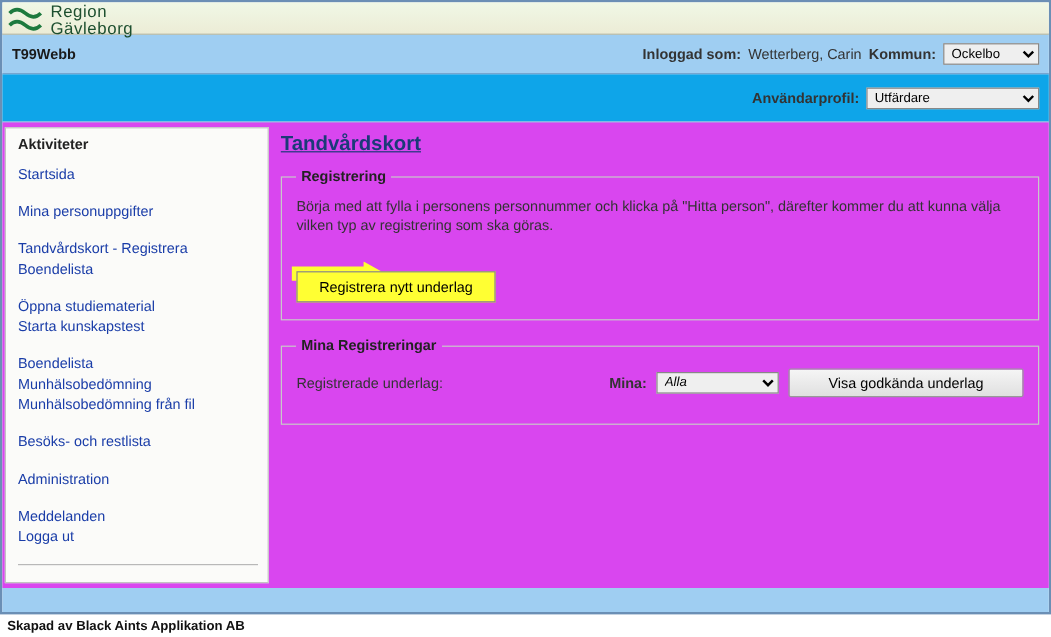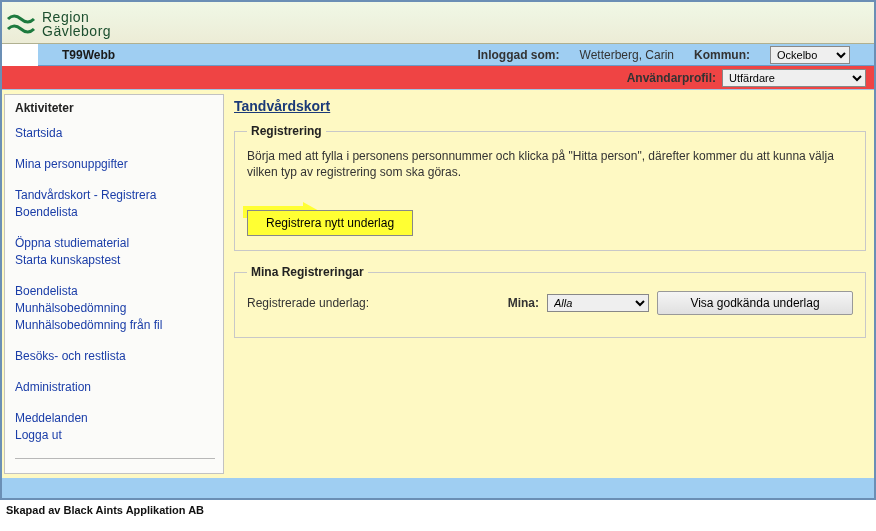--- a/index.html
+++ b/index.html
@@ -12,59 +12,58 @@
     }
     .outer-border {
       border: 2px solid #6b8fb5;
     }
     .banner {
       background: linear-gradient(#f0f8e6, #ececd6);
       border-bottom: 1px solid #b0b090;
       padding: 2px 4px 0 4px;
       display: flex;
       align-items: center;
-      height: 42px;
+      height: 27px;
     }
     .logo-svg { margin-right: 6px; }
     .brand-text { line-height: 14px; color: #1d4f2f; }
     .brand-line { font-size: 14px; letter-spacing: 0.5px; }
     .topbar {
       background: #9fcef2;
       border-bottom: 1px solid #6b9bc7;
-      padding: 4px 24px;
+      padding: 4px 8px;
       display: flex;
       justify-content: space-between;
       align-items: center;
-      height: 22px;
-      margin-left: 36px;
+      height: 33px;
     }
     .appname { font-weight: bold; color: #1a1a1a; }
-    .topbar-right { display: flex; align-items: center; gap: 20px; }
+    .topbar-right { display: flex; align-items: center; gap: 6px; }
     .topbar-right .lbl { font-weight: bold; }
     .topbar-right .val { font-weight: normal; }
     .subbar {
-      background: #ef4444;
+      background: #0ea5e9;
       border-bottom: 1px solid #9fc4e2;
       padding: 4px 8px;
       display: flex;
       justify-content: flex-end;
       align-items: center;
       gap: 6px;
-      height: 24px;
+      height: 40px;
     }
     select {
       font-size: 11px;
       padding: 1px 2px;
       border: 1px solid #888;
     }
     #kommun-select { width: 80px; }
     #profile-select { width: 144px; }
     .content-area {
       display: flex;
-      background: #fef9c3;
+      background: #d946ef;
       min-height: 380px;
       padding: 4px 2px;
     }
     .sidebar {
       width: 220px;
       background: #fbfbf9;
       border: 1px solid #c2c2c2;
       padding: 6px 8px 8px 10px;
     }
     .sidebar-title {
@@ -83,21 +82,21 @@
     .divider {
       border: none;
       border-top: 1px solid #b8b8b8;
       margin: 10px 0 6px 0;
     }
     .main {
       flex: 1;
       padding: 4px 6px 6px 10px;
     }
     .page-title {
-      font-size: 14px;
+      font-size: 17px;
       font-weight: bold;
       color: #1b3a78;
       text-decoration: underline;
       margin-bottom: 10px;
     }
     fieldset {
       border: 1px solid #c8c8c8;
       padding: 10px 12px 14px 12px;
       margin-bottom: 14px;
     }

